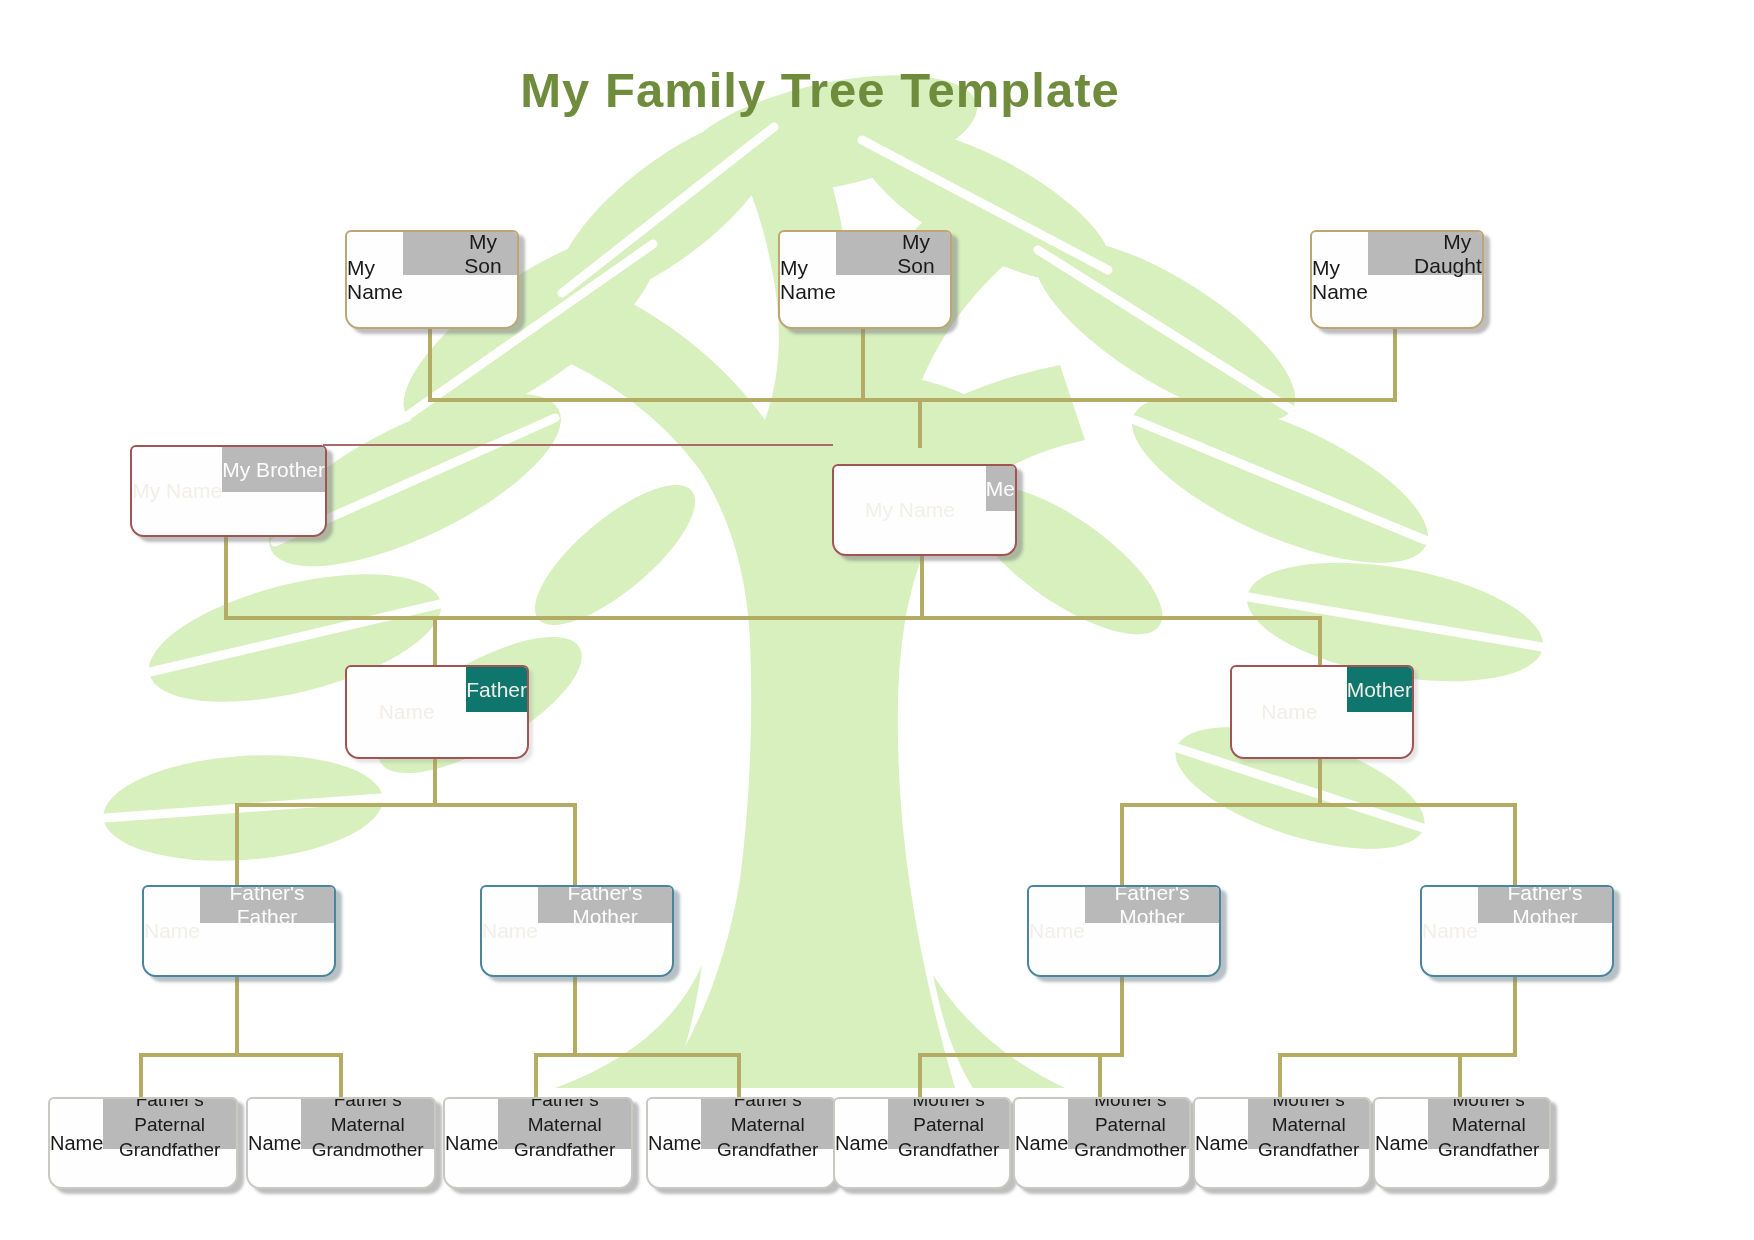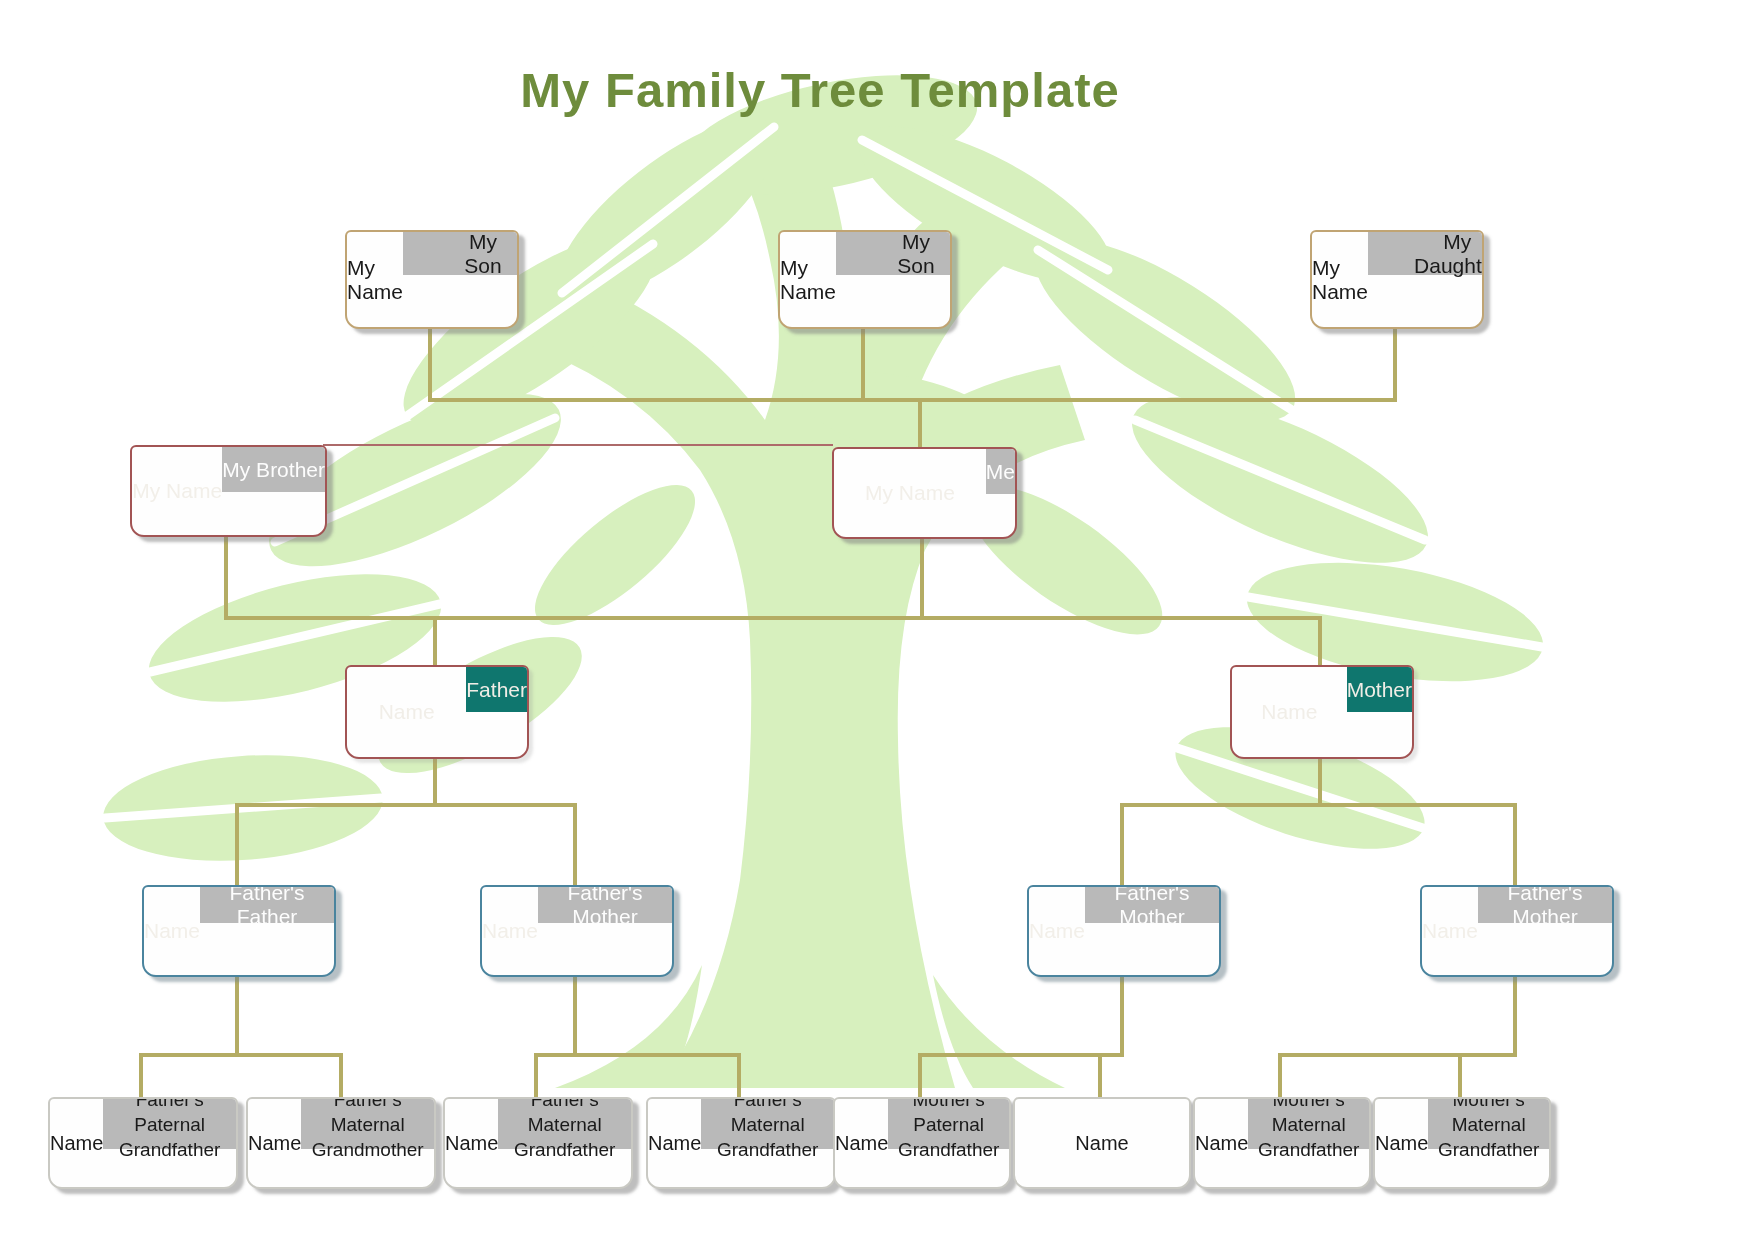--- a/index.html
+++ b/index.html
@@ -136,21 +136,21 @@
   </div>
   <div class="node v-tan" style="left:1310px;top:230px;width:170px;height:95px">
     <div class="name">My Name</div>
     <div class="role">My Daughter</div>
   </div>
 
   <div class="node v-red" style="left:130px;top:445px;width:193px;height:88px">
     <div class="name">My Name</div>
     <div class="role">My Brother</div>
   </div>
-  <div class="node v-red" style="left:832px;top:447px;width:181px;height:88px">
+  <div class="node v-red" style="left:832px;top:464px;width:181px;height:88px">
     <div class="name">My Name</div>
     <div class="role">Me</div>
   </div>
 
   <div class="node v-red-faded" style="left:345px;top:665px;width:180px;height:90px">
     <div class="name">Name</div>
     <div class="role">Father</div>
   </div>
   <div class="node v-red-faded" style="left:1230px;top:665px;width:180px;height:90px">
     <div class="name">Name</div>
@@ -189,20 +189,21 @@
   <div class="node v-gray" style="left:646px;top:1097px;width:186px;height:88px">
     <div class="name">Name</div>
     <div class="role">Father's Maternal Grandfather</div>
   </div>
   <div class="node v-gray" style="left:833px;top:1097px;width:174px;height:88px">
     <div class="name">Name</div>
     <div class="role">Mother's Paternal Grandfather</div>
   </div>
   <div class="node v-gray" style="left:1013px;top:1097px;width:174px;height:88px">
     <div class="name">Name</div>
+    <div class="role">Mother's Paternal Grandmother</div>
   </div>
   <div class="node v-gray" style="left:1193px;top:1097px;width:174px;height:88px">
     <div class="name">Name</div>
     <div class="role">Mother's Maternal Grandfather</div>
   </div>
   <div class="node v-gray" style="left:1373px;top:1097px;width:174px;height:88px">
     <div class="name">Name</div>
     <div class="role">Mother's Maternal Grandfather</div>
   </div>
 

